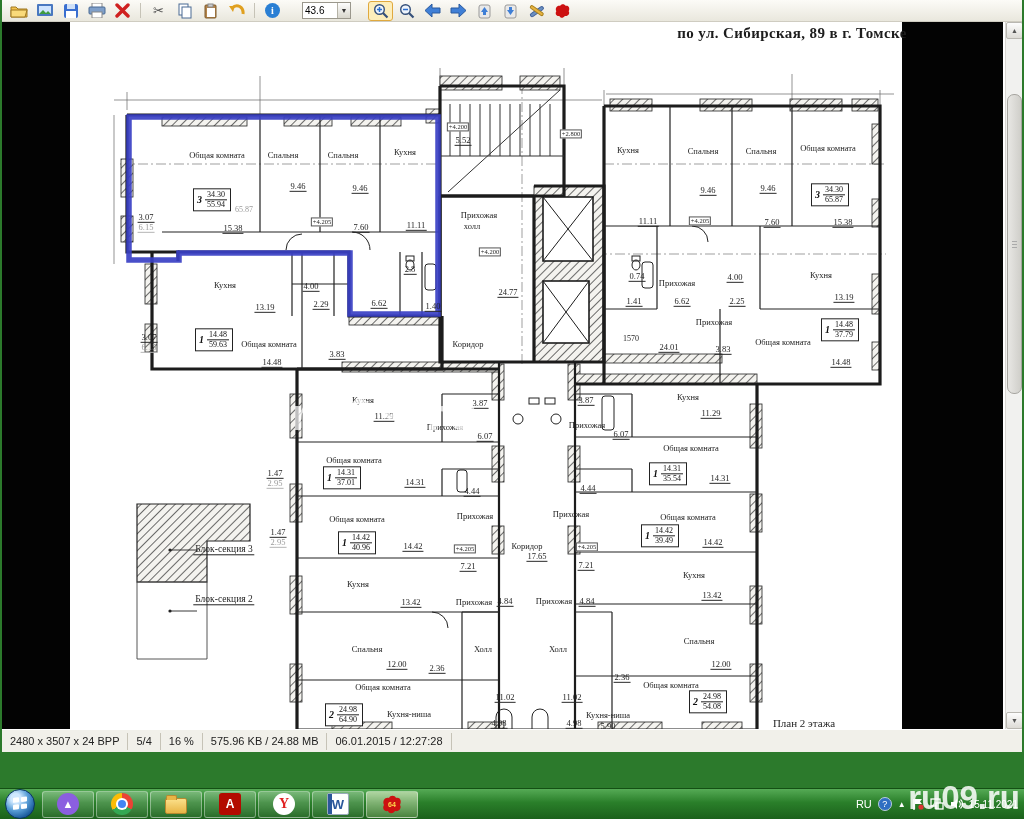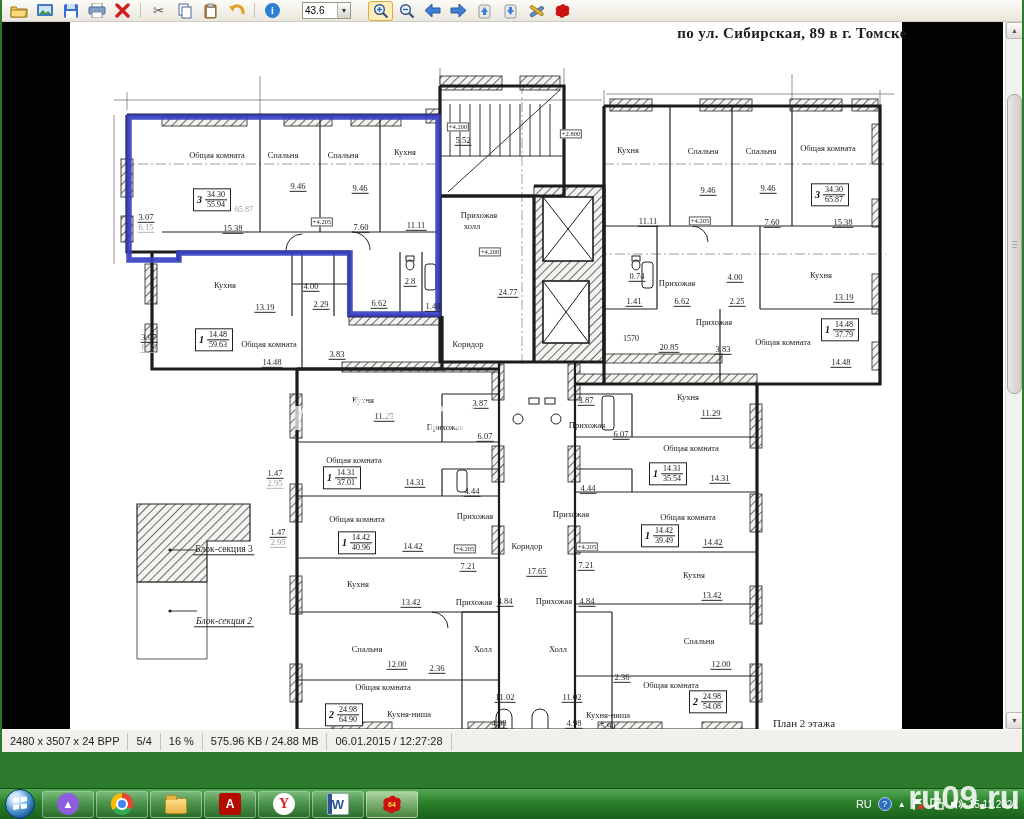--- a/index.html
+++ b/index.html
@@ -372,21 +372,21 @@
         <div class="pl lvl" style="left: 320px; top: 200px;">+4.205</div>
         <div class="pl dim" style="left: 359px; top: 206px;">7.60</div>
         <div class="pl dim" style="left: 414px; top: 204px;">11.11</div>
         <div class="pl dim" style="left: 144px; top: 196px;">3.07</div>
         <div class="pl dim faint" style="left: 144px; top: 206px;">6.15</div>
         <div class="pl room" style="left: 223px; top: 264px;">Кухня</div>
         <div class="pl dim" style="left: 263px; top: 286px;">13.19</div>
         <div class="pl dim" style="left: 309px; top: 265px;">4.00</div>
         <div class="pl dim" style="left: 319px; top: 283px;">2.29</div>
         <div class="pl dim" style="left: 377px; top: 282px;">6.62</div>
-        <div class="pl dim" style="left: 408px; top: 260px;">2.8</div>
+        <div class="pl dim" style="left: 408px; top: 248px;">2.8</div>
         <div class="pl dim" style="left: 431px; top: 285px;">1.40</div>
         <div class="pl lvl" style="left: 456px; top: 105px;">+4.200</div>
         <div class="pl dim" style="left: 461px; top: 119px;">5.52</div>
         <div class="pl lvl" style="left: 569px; top: 112px;">+2.800</div>
         <div class="pl room" style="left: 477px; top: 194px;">Прихожая</div>
         <div class="pl room" style="left: 470px; top: 205px;">холл</div>
         <div class="pl lvl" style="left: 488px; top: 230px;">+4.200</div>
         <div class="pl dim" style="left: 506px; top: 271px;">24.77</div>
         <div class="pl room" style="left: 466px; top: 323px;">Коридор</div>
         <div class="pl room" style="left: 626px; top: 129px;">Кухня</div>
@@ -401,21 +401,21 @@
         <div class="pl dim" style="left: 841px; top: 201px;">15.38</div>
         <div class="pl dim" style="left: 635px; top: 255px;">0.74</div>
         <div class="pl room" style="left: 675px; top: 262px;">Прихожая</div>
         <div class="pl dim" style="left: 632px; top: 280px;">1.41</div>
         <div class="pl dim" style="left: 680px; top: 280px;">6.62</div>
         <div class="pl dim" style="left: 733px; top: 256px;">4.00</div>
         <div class="pl dim" style="left: 735px; top: 280px;">2.25</div>
         <div class="pl room" style="left: 819px; top: 254px;">Кухня</div>
         <div class="pl dim" style="left: 842px; top: 276px;">13.19</div>
         <div class="pl plain" style="left: 629px; top: 317px;">1570</div>
-        <div class="pl dim" style="left: 667px; top: 326px;">20.85</div>
+        <div class="pl dim" style="left: 667px; top: 326px;">24.01</div>
         <div class="pl dim" style="left: 721px; top: 328px;">3.83</div>
         <div class="pl room" style="left: 712px; top: 301px;">Прихожая</div>
         <div class="pl room" style="left: 781px; top: 321px;">Общая комната</div>
         <div class="pl dim" style="left: 839px; top: 341px;">14.48</div>
         <div class="pl room" style="left: 267px; top: 323px;">Общая комната</div>
         <div class="pl dim" style="left: 270px; top: 341px;">14.48</div>
         <div class="pl dim" style="left: 335px; top: 333px;">3.83</div>
         <div class="pl dim" style="left: 147px; top: 316px;">3.07</div>
         <div class="pl dim faint" style="left: 147px; top: 326px;">6.15</div>
         <div class="pl room" style="left: 361px; top: 379px;">Кухня</div>
@@ -438,21 +438,21 @@
         <div class="pl dim" style="left: 584px; top: 379px;">3.87</div>
         <div class="pl room" style="left: 585px; top: 404px;">Прихожая</div>
         <div class="pl dim" style="left: 619px; top: 413px;">6.07</div>
         <div class="pl room" style="left: 689px; top: 427px;">Общая комната</div>
         <div class="pl dim" style="left: 718px; top: 457px;">14.31</div>
         <div class="pl dim" style="left: 586px; top: 467px;">4.44</div>
         <div class="pl room" style="left: 569px; top: 493px;">Прихожая</div>
         <div class="pl room" style="left: 686px; top: 496px;">Общая комната</div>
         <div class="pl dim" style="left: 711px; top: 521px;">14.42</div>
         <div class="pl room" style="left: 525px; top: 525px;">Коридор</div>
-        <div class="pl dim" style="left: 535px; top: 550px;">17.65</div>
+        <div class="pl dim" style="left: 535px; top: 535px;">17.65</div>
         <div class="pl lvl" style="left: 463px; top: 527px;">+4.205</div>
         <div class="pl lvl" style="left: 585px; top: 525px;">+4.205</div>
         <div class="pl dim" style="left: 466px; top: 545px;">7.21</div>
         <div class="pl dim" style="left: 584px; top: 544px;">7.21</div>
         <div class="pl room" style="left: 356px; top: 563px;">Кухня</div>
         <div class="pl dim" style="left: 409px; top: 581px;">13.42</div>
         <div class="pl room" style="left: 692px; top: 554px;">Кухня</div>
         <div class="pl dim" style="left: 710px; top: 574px;">13.42</div>
         <div class="pl room" style="left: 472px; top: 581px;">Прихожая</div>
         <div class="pl dim" style="left: 503px; top: 580px;">4.84</div>
@@ -470,21 +470,21 @@
         <div class="pl room" style="left: 669px; top: 664px;">Общая комната</div>
         <div class="pl room" style="left: 407px; top: 693px;">Кухня-ниша</div>
         <div class="pl room" style="left: 606px; top: 694px;">Кухня-ниша</div>
         <div class="pl dim" style="left: 606px; top: 705px;">5.90</div>
         <div class="pl dim" style="left: 503px; top: 676px;">11.02</div>
         <div class="pl dim" style="left: 570px; top: 676px;">11.02</div>
         <div class="pl dim" style="left: 497px; top: 702px;">4.98</div>
         <div class="pl dim" style="left: 572px; top: 702px;">4.98</div>
         <div class="pl caption" style="left: 802px; top: 701px;">План 2 этажа</div>
         <div class="pl key" style="left: 222px; top: 528px;">Блок-секция 3</div>
-        <div class="pl key" style="left: 222px; top: 600px; font-style: italic;">Блок-секция 2</div>
+        <div class="pl key" style="left: 222px; top: 578px;">Блок-секция 2</div>
         <div class="apt" style="left: 210px; top: 178px;">
           <span class="r">3</span>
           <span class="frac">
             <span class="a">34.30</span>
             <span class="b">55.94</span>
           </span>
         </div>
         <div class="apt" style="left: 828px; top: 173px;">
           <span class="r">3</span>
           <span class="frac">

